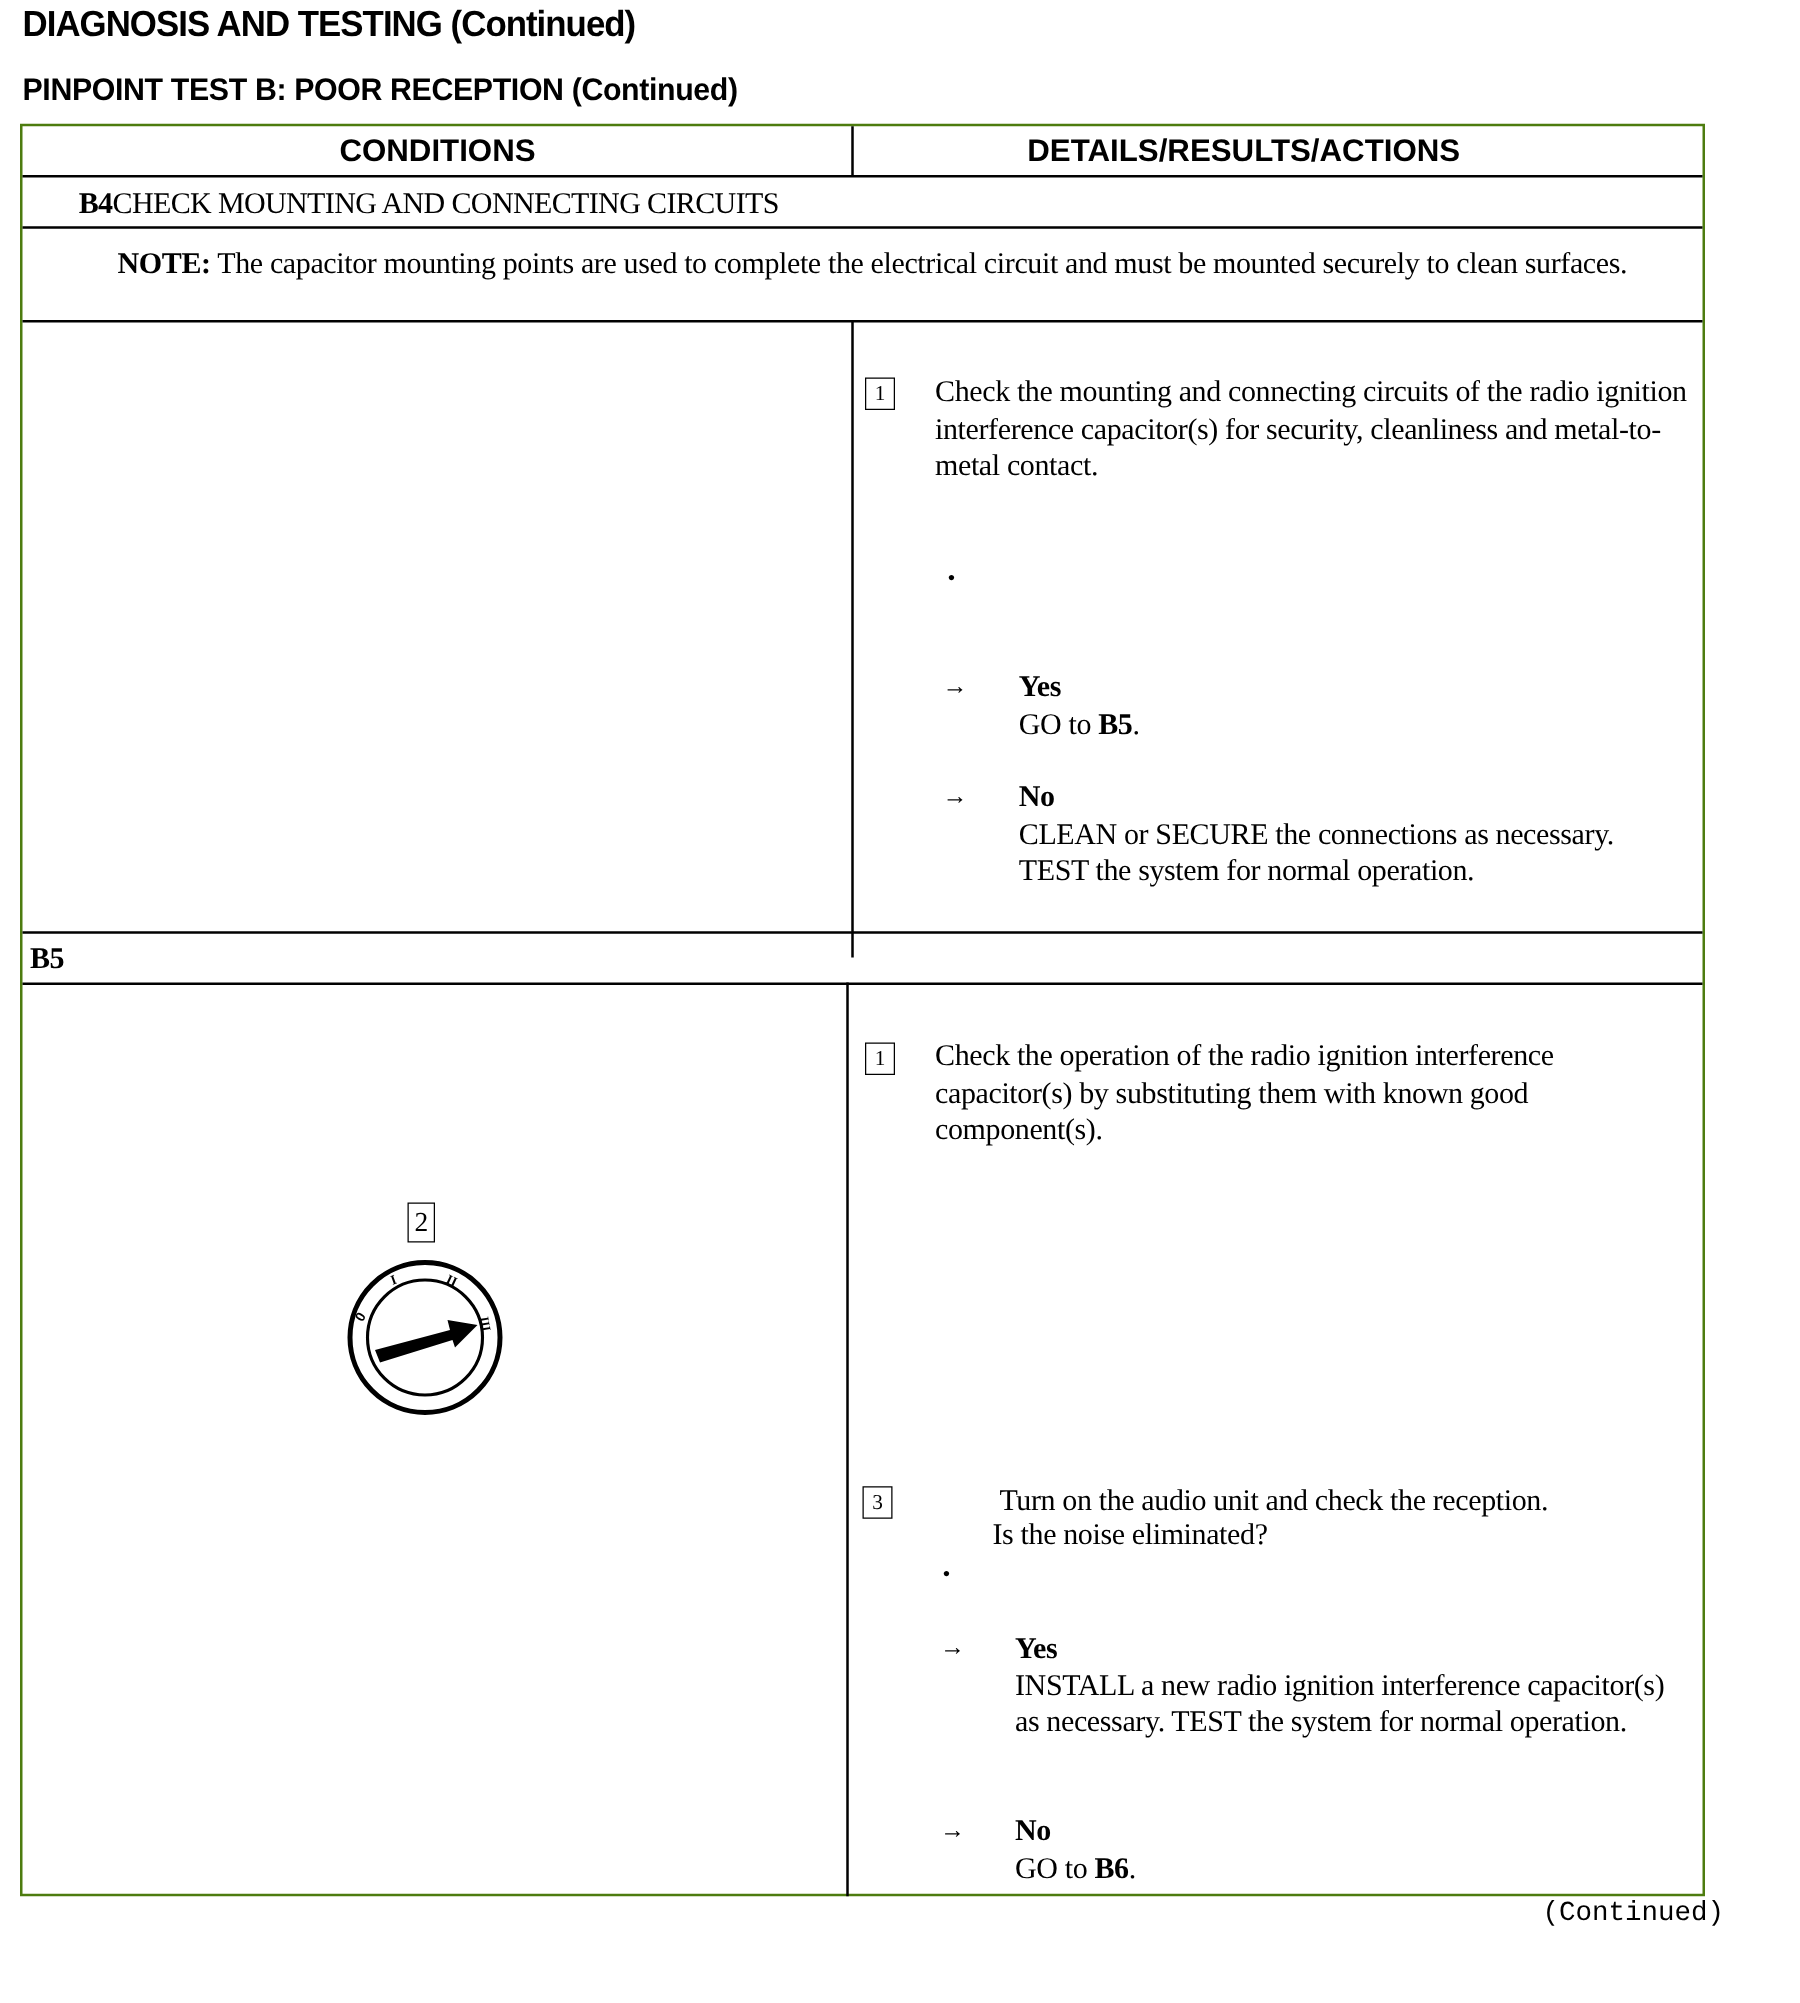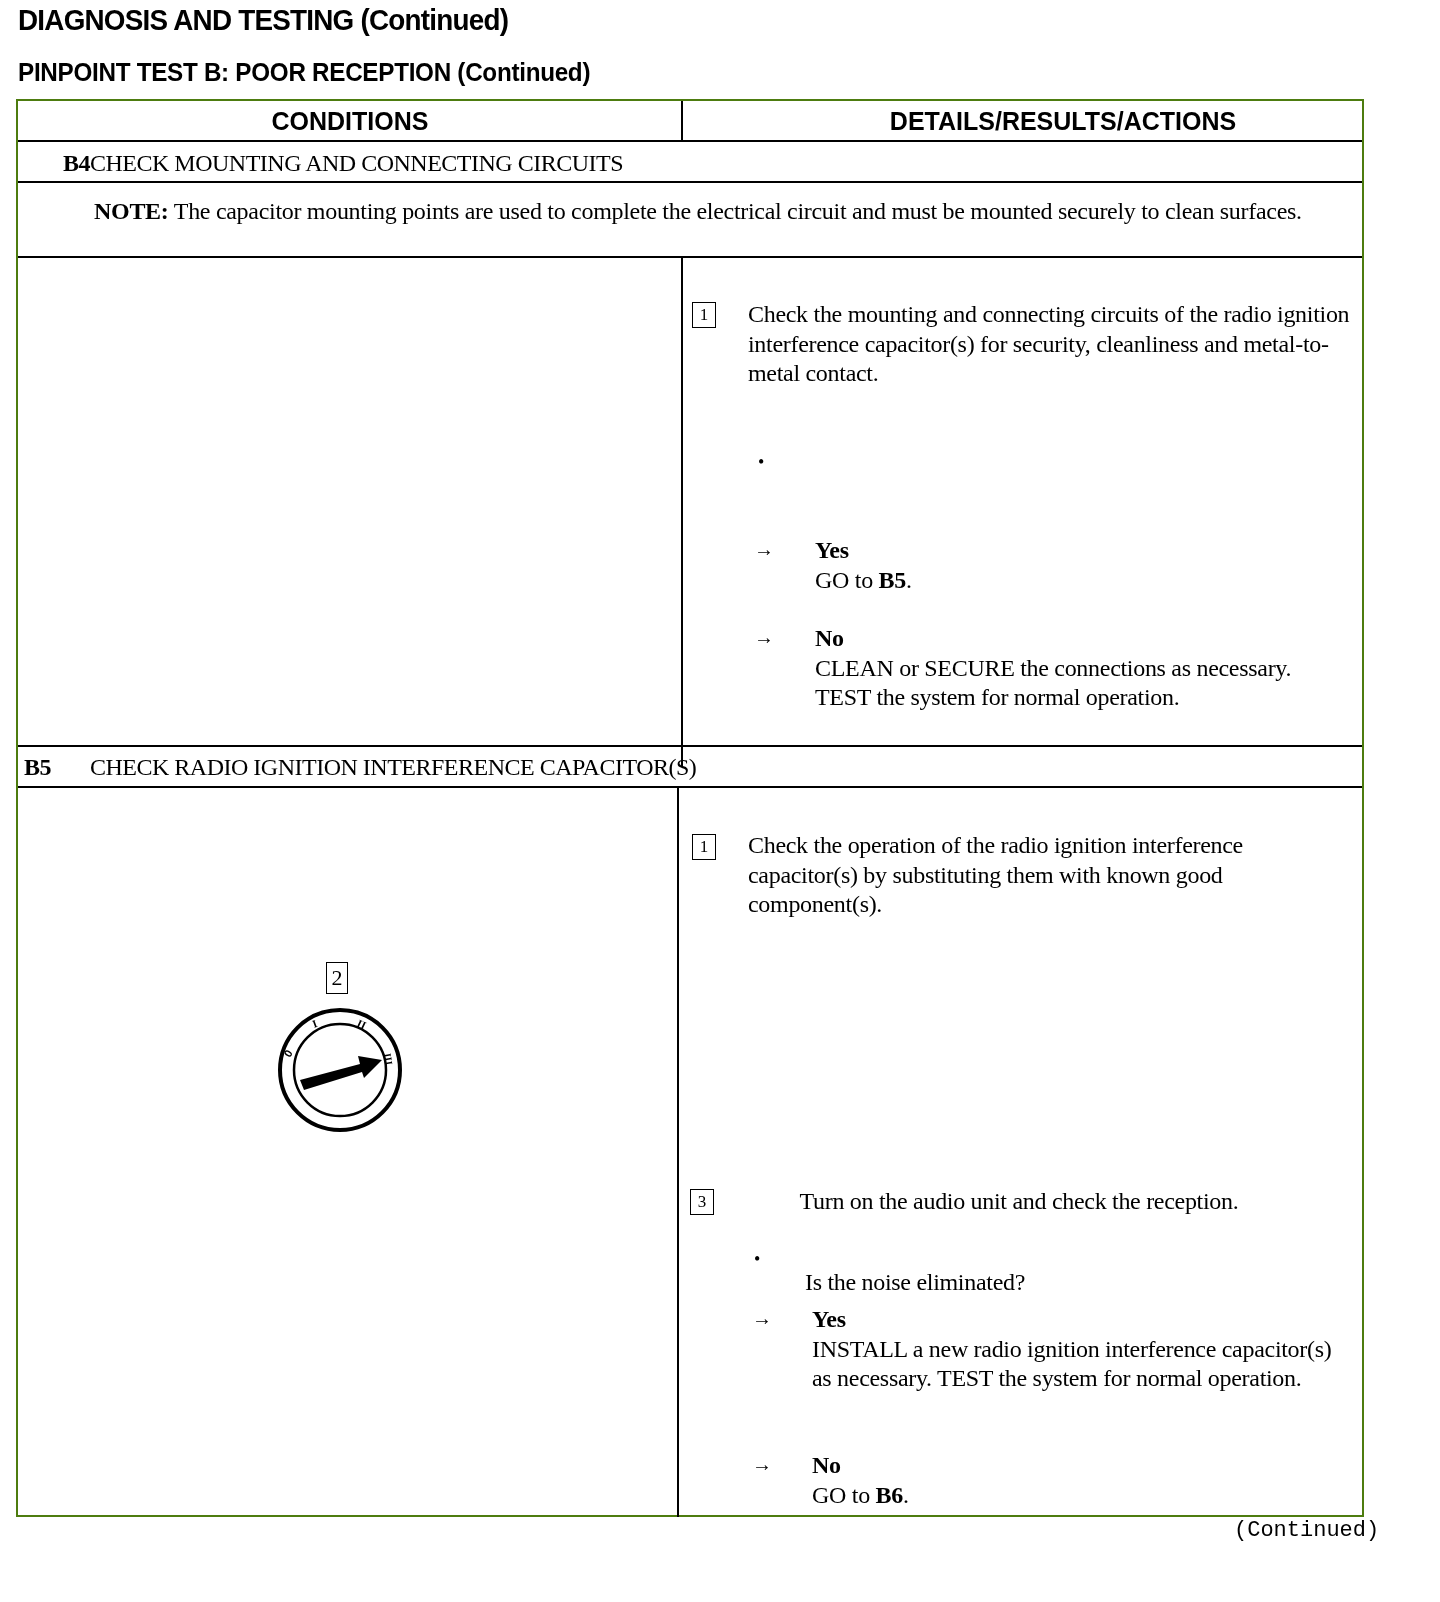--- a/index.html
+++ b/index.html
@@ -35,21 +35,21 @@
 </style>
 </head>
 <body>
 
 <div id="doc-title" class="sans">DIAGNOSIS AND TESTING (Continued)</div>
 <div id="test-title" class="sans">PINPOINT TEST B:  POOR RECEPTION (Continued)</div>
 
 <div class="tbl">
 
   <div class="hdr sans" style="left:0; width:664px;">CONDITIONS</div>
-  <div class="hdr sans" style="left:704px; width:682px;">DETAILS/RESULTS/ACTIONS</div>
+  <div class="hdr sans" style="left:636px; width:682px;">DETAILS/RESULTS/ACTIONS</div>
   <div class="vline" style="left:663px; top:0; height:40px;"></div>
   <div class="hline" style="top:39px;"></div>
 
   <div class="step-title serif" style="top:42px;text-align:right;">
     <span class="step-id">B4</span>
     <span>CHECK MOUNTING AND CONNECTING CIRCUITS</span>
   </div>
   <div class="hline" style="top:80px;"></div>
 
   <div class="note serif">
@@ -74,34 +74,33 @@
   <div class="arrow serif" style="left:736px; top:525px;">→</div>
   <div class="para serif" style="left:797px; top:523px; width:500px;">
     <div class="ans-label">No</div>
     <div>CLEAN or SECURE the connections as necessary. TEST the system for normal operation.</div>
   </div>
 
   <div class="hline" style="top:644px;"></div>
 
   <div class="step-title serif" style="top:646px;">
     <span class="step-id">B5</span>
-    <span>CHECK RADIO IGNITION INTERFERENCE CAPACITOR(S)</span>
   </div>
   <div class="hline" style="top:685px;"></div>
 
   <div class="vline" style="left:659px; top:685px; height:731px;"></div>
 
   <div class="numbox serif" style="left:674px; top:733px;">1</div>
   <div class="para serif" style="left:730px; top:730px; width:610px;">Check the operation of the radio ignition interference capacitor(s) by substituting them with known good component(s).</div>
 
   <div class="numbox serif" style="left:672px; top:1088px;">3</div>
   <div class="para serif" style="left:696px; top:1086px; width:610px;text-align:center;">Turn on the audio unit and check the reception.</div>
 
   <div class="bullet-dot serif" style="left:736px; top:1148px;">•</div>
-  <div class="para serif" style="left:776px; top:1167px; width:470px;margin-left:11px;">Is the noise eliminated?</div>
+  <div class="para serif" style="left:776px; top:1113px; width:470px;">Is the noise eliminated?</div>
 
   <div class="arrow serif" style="left:734px; top:1206px;">→</div>
   <div class="para serif" style="left:794px; top:1204px; width:530px;">
     <div class="ans-label">Yes</div>
     <div>INSTALL a new radio ignition interference capacitor(s) as necessary. TEST the system for normal operation.</div>
   </div>
 
   <div class="arrow serif" style="left:734px; top:1352px;">→</div>
   <div class="para serif" style="left:794px; top:1350px; width:500px;">
     <div class="ans-label">No</div>

